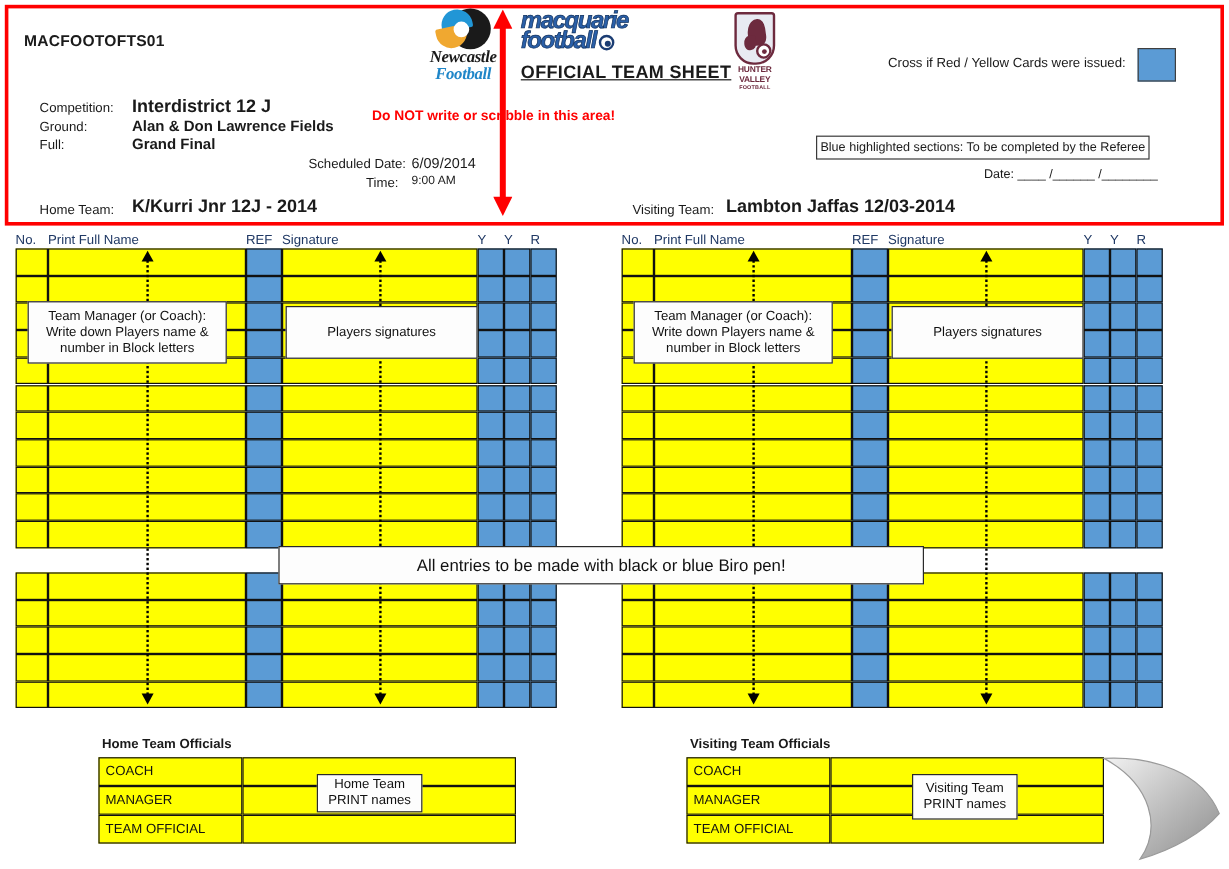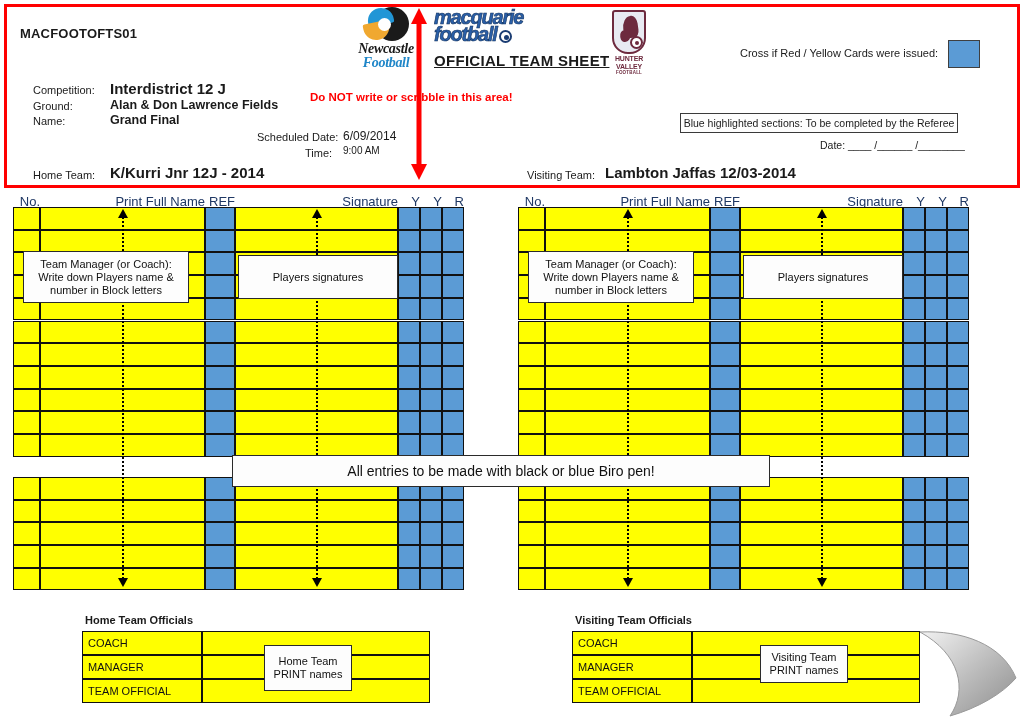--- a/index.html
+++ b/index.html
@@ -111,21 +111,21 @@
   .ref-lbl { position:absolute; font-size:10.5px; color:#111; }
   .ul { border-bottom:1px solid #111; height:1px; position:absolute; }
   #ref-tip {
     position:absolute; left:680px; top:113px; width:278px; height:20px;
     background:#fdfdfd; border:1px solid #3a3a3a;
     font-size:10.5px; line-height:19px; text-align:center;
   }
   #ref-date { position:absolute; left:820px; top:139px; font-size:10.5px; }
 
   
-  .tbl-head { position:absolute; font-size:13px; color:#1f3864; text-align:right; font-weight:500; }
+  .tbl-head { position:absolute; font-size:11px; color:#1f3864; text-align:left; font-weight:500; }
   .cell { position:absolute; border:1.4px solid #111; }
   .yel { background:#ffff00; }
   .blu { background:#5b9bd5; }
 
   
   .dotarrow { position:absolute; width:4px; }
   .dotarrow .stem {
     position:absolute; left:1px; top:0; bottom:0; width:0;
     border-left:2px dotted #000;
   }
@@ -207,21 +207,21 @@
     <polygon points="8,0 16,16 0,16" fill="#ff0000"></polygon>
     <rect x="5.5" y="14" width="5" height="144" fill="#ff0000"></rect>
     <polygon points="8,172 16,156 0,156" fill="#ff0000"></polygon>
   </svg>
   <div id="warning-text">Do NOT write or scribble in this area!</div>
 
   <div class="lbl" style="left:33px; top:84px;">Competition:</div>
   <div class="val-big" style="left:110px; top:80px;">Interdistrict 12 J</div>
   <div class="lbl" style="left:33px; top:100px;">Ground:</div>
   <div class="val-med" style="left:110px; top:98px;">Alan &amp; Don Lawrence Fields</div>
-  <div class="lbl" style="left:33px; top:115px;">Name:</div>
+  <div class="lbl" style="left:33px; top:115px;">Full:</div>
   <div class="val-med" style="left:110px; top:113px;">Grand Final</div>
 
   <div class="lbl" style="left:257px; top:131px;">Scheduled Date:</div>
   <div class="val-med" style="left:343px; top:129px; font-weight:normal; font-size:12px;">6/09/2014</div>
   <div class="lbl" style="left:305px; top:147px;">Time:</div>
   <div class="val-med" style="left:343px; top:145px; font-weight:normal; font-size:10px;">9:00 AM</div>
 
   <div class="lbl" style="left:33px; top:169px;">Home Team:</div>
   <div class="val-big" style="left:110px; top:164px;">K/Kurri Jnr 12J - 2014</div>
   <div class="lbl" style="left:527px; top:169px;">Visiting Team:</div>
@@ -515,21 +515,21 @@
       <div class="off-cell" style="left: 82px; top: 679px; width: 120px; height: 24px;">TEAM OFFICIAL</div>
       <div class="off-blank" style="left: 202px; top: 679px; width: 228px; height: 24px;"></div>
       <div class="off-cell" style="left: 572px; top: 631px; width: 120px; height: 24px;">COACH</div>
       <div class="off-blank" style="left: 692px; top: 631px; width: 228px; height: 24px;"></div>
       <div class="off-cell" style="left: 572px; top: 655px; width: 120px; height: 24px;">MANAGER</div>
       <div class="off-blank" style="left: 692px; top: 655px; width: 228px; height: 24px;"></div>
       <div class="off-cell" style="left: 572px; top: 679px; width: 120px; height: 24px;">TEAM OFFICIAL</div>
       <div class="off-blank" style="left: 692px; top: 679px; width: 228px; height: 24px;"></div>
     </div>
 
-  <div class="callout" style="left:264px; top:645px; width:88px; height:46px;">Home Team
+  <div class="callout" style="left:264px; top:645px; width:88px; height:32px;">Home Team
 PRINT names</div>
   <div class="callout" style="left:760px; top:645px; width:88px; height:38px;">Visiting Team
 PRINT names</div>
 
   <svg id="page-curl" viewBox="0 0 104 96">
     <defs>
       <linearGradient id="cg" x1="0" y1="0" x2="1" y2="1">
         <stop offset="0%" stop-color="#f2f2f2"></stop>
         <stop offset="55%" stop-color="#b9b9b9"></stop>
         <stop offset="100%" stop-color="#8d8d8d"></stop>

